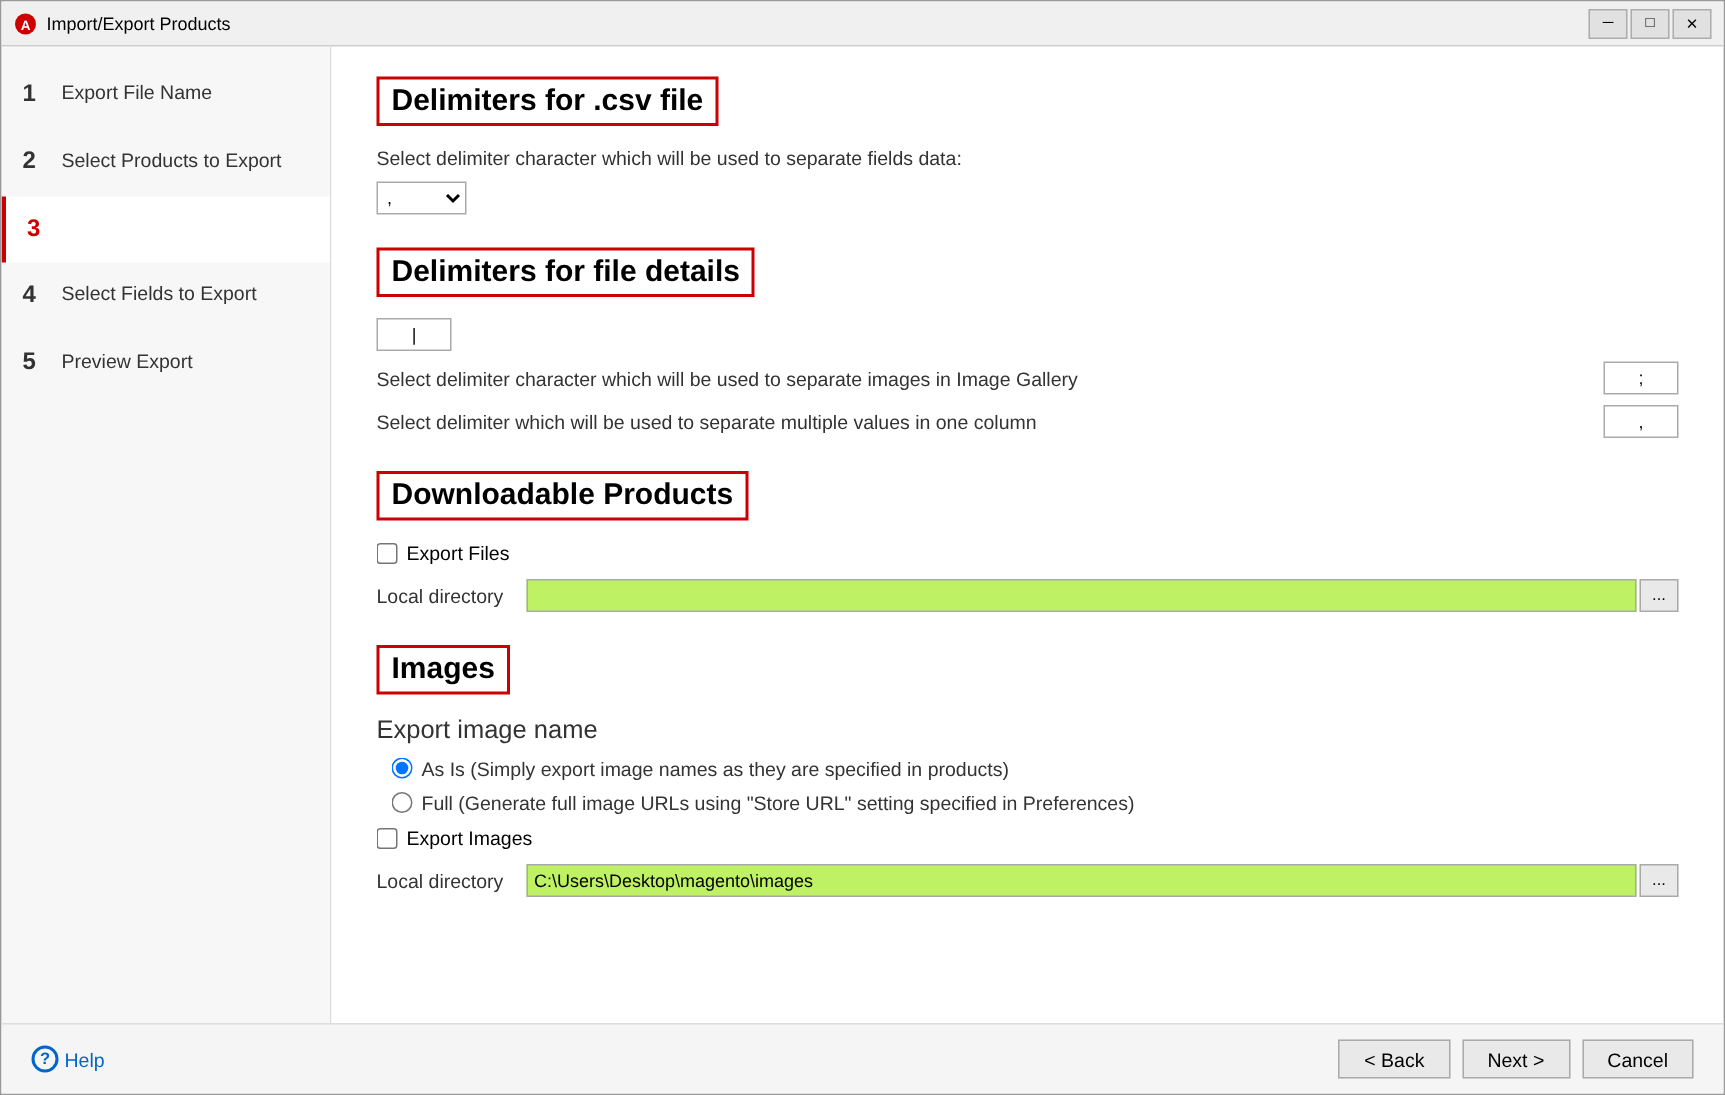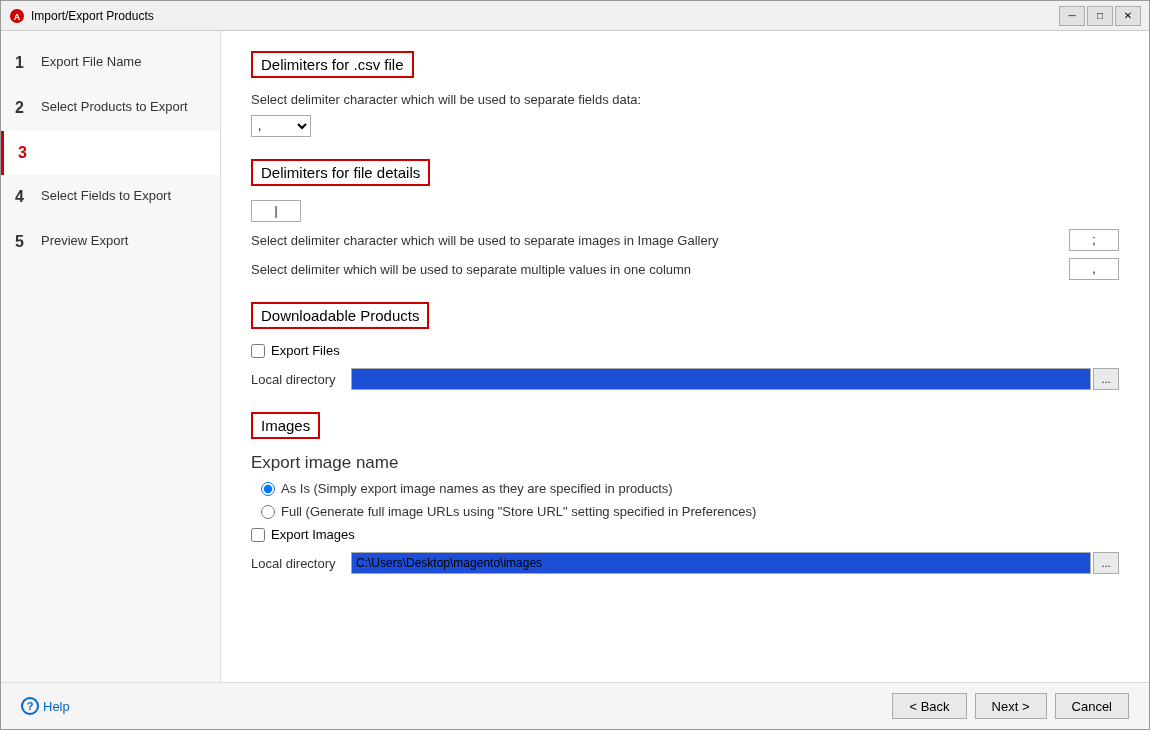--- a/index.html
+++ b/index.html
@@ -99,22 +99,22 @@
     .main-panel {
       flex: 1;
       overflow-y: auto;
       padding: 20px 30px;
       background: #fff;
     }
     .section {
       margin-bottom: 22px;
     }
     .section-title {
-      font-size: 15px;
-      font-weight: 400;
+      font-size: 20px;
+      font-weight: 700;
       color: #000;
       border: 2px solid #cc0000;
       display: inline-block;
       padding: 3px 8px;
       margin-bottom: 14px;
     }
     .field-row {
       display: flex;
       align-items: center;
       margin-bottom: 8px;
@@ -187,39 +187,39 @@
     }
     .local-dir-label {
       font-size: 13px;
       color: #333;
       width: 100px;
     }
     .local-dir-input {
       flex: 1;
       height: 22px;
       border: 1px solid #aaa;
-      background: #1d4ed8;
+      background: #bef264;
       font-size: 12px;
       padding: 1px 4px;
     }
     .browse-btn {
       width: 26px;
       height: 22px;
       border: 1px solid #aaa;
       background: #e9e9e9;
       cursor: pointer;
       font-size: 11px;
       display: flex;
       align-items: center;
       justify-content: center;
       margin-left: 2px;
     }
     .radio-row {
       display: flex;
-      align-items: center;
+      align-items: flex-start;
       margin-bottom: 8px;
       padding-left: 10px;
     }
     .radio-row input[type="radio"] {
       margin-right: 6px;
       width: 14px;
       height: 14px;
     }
     .radio-label {
       font-size: 13px;

